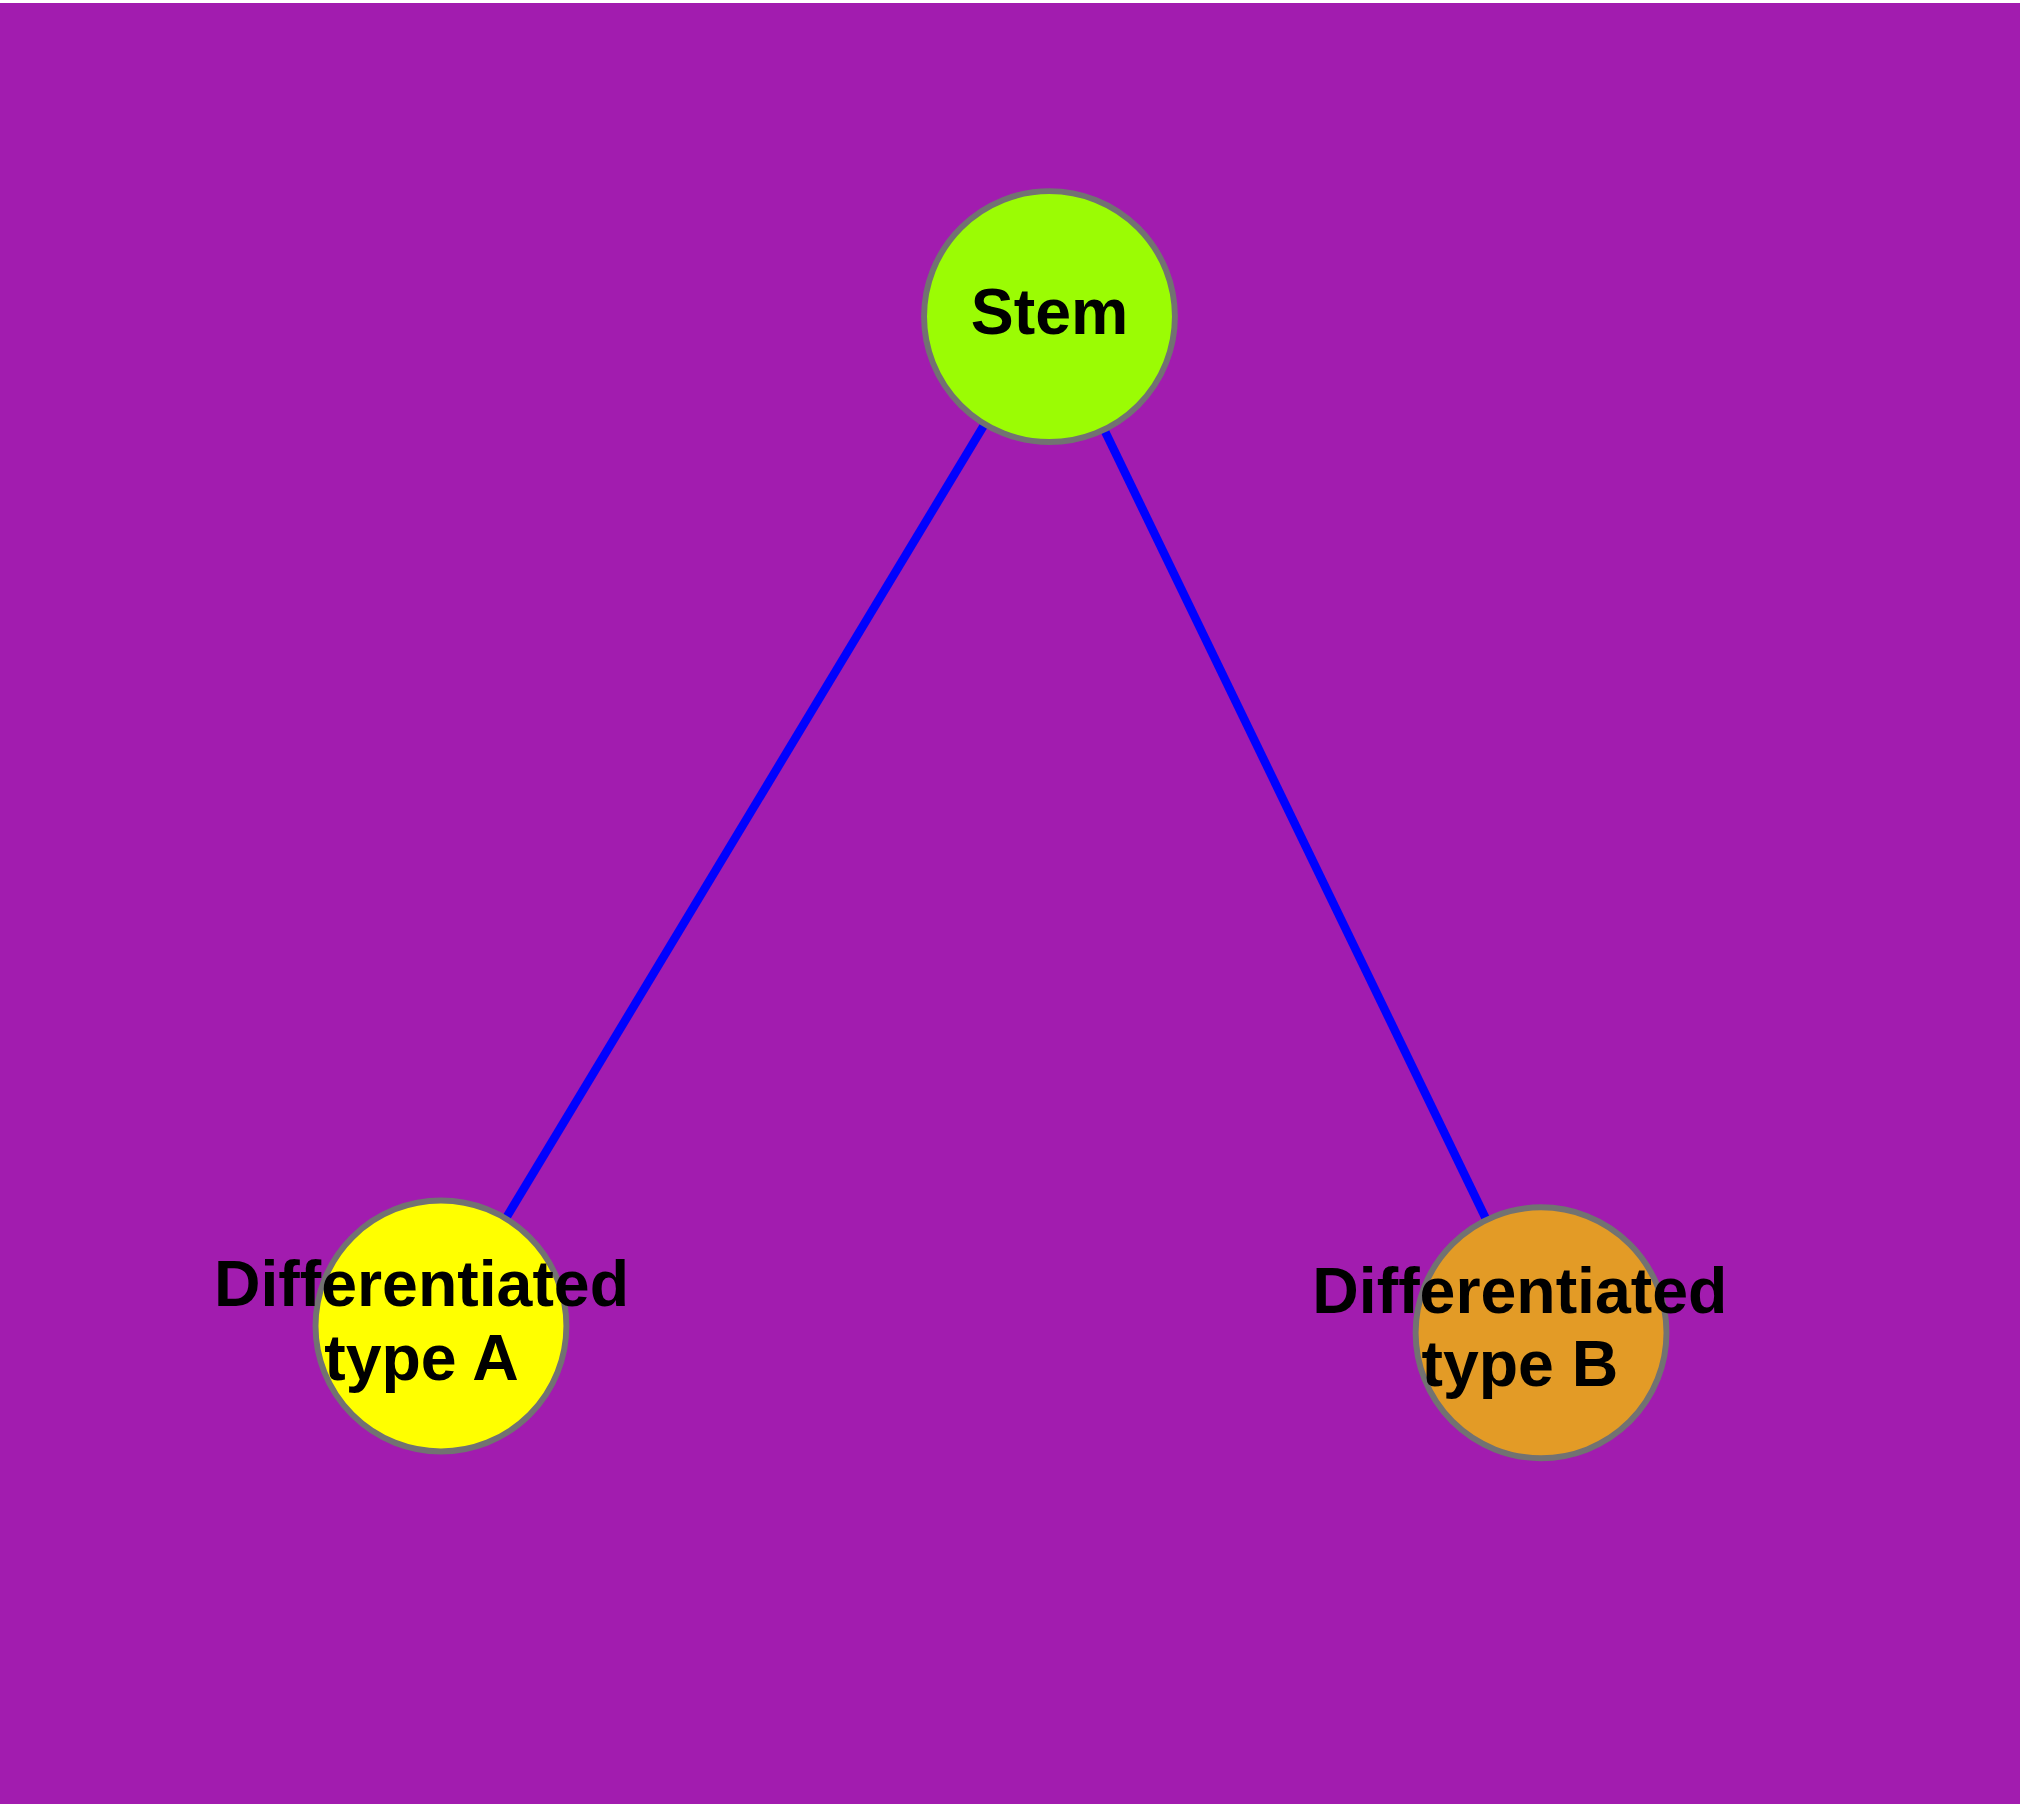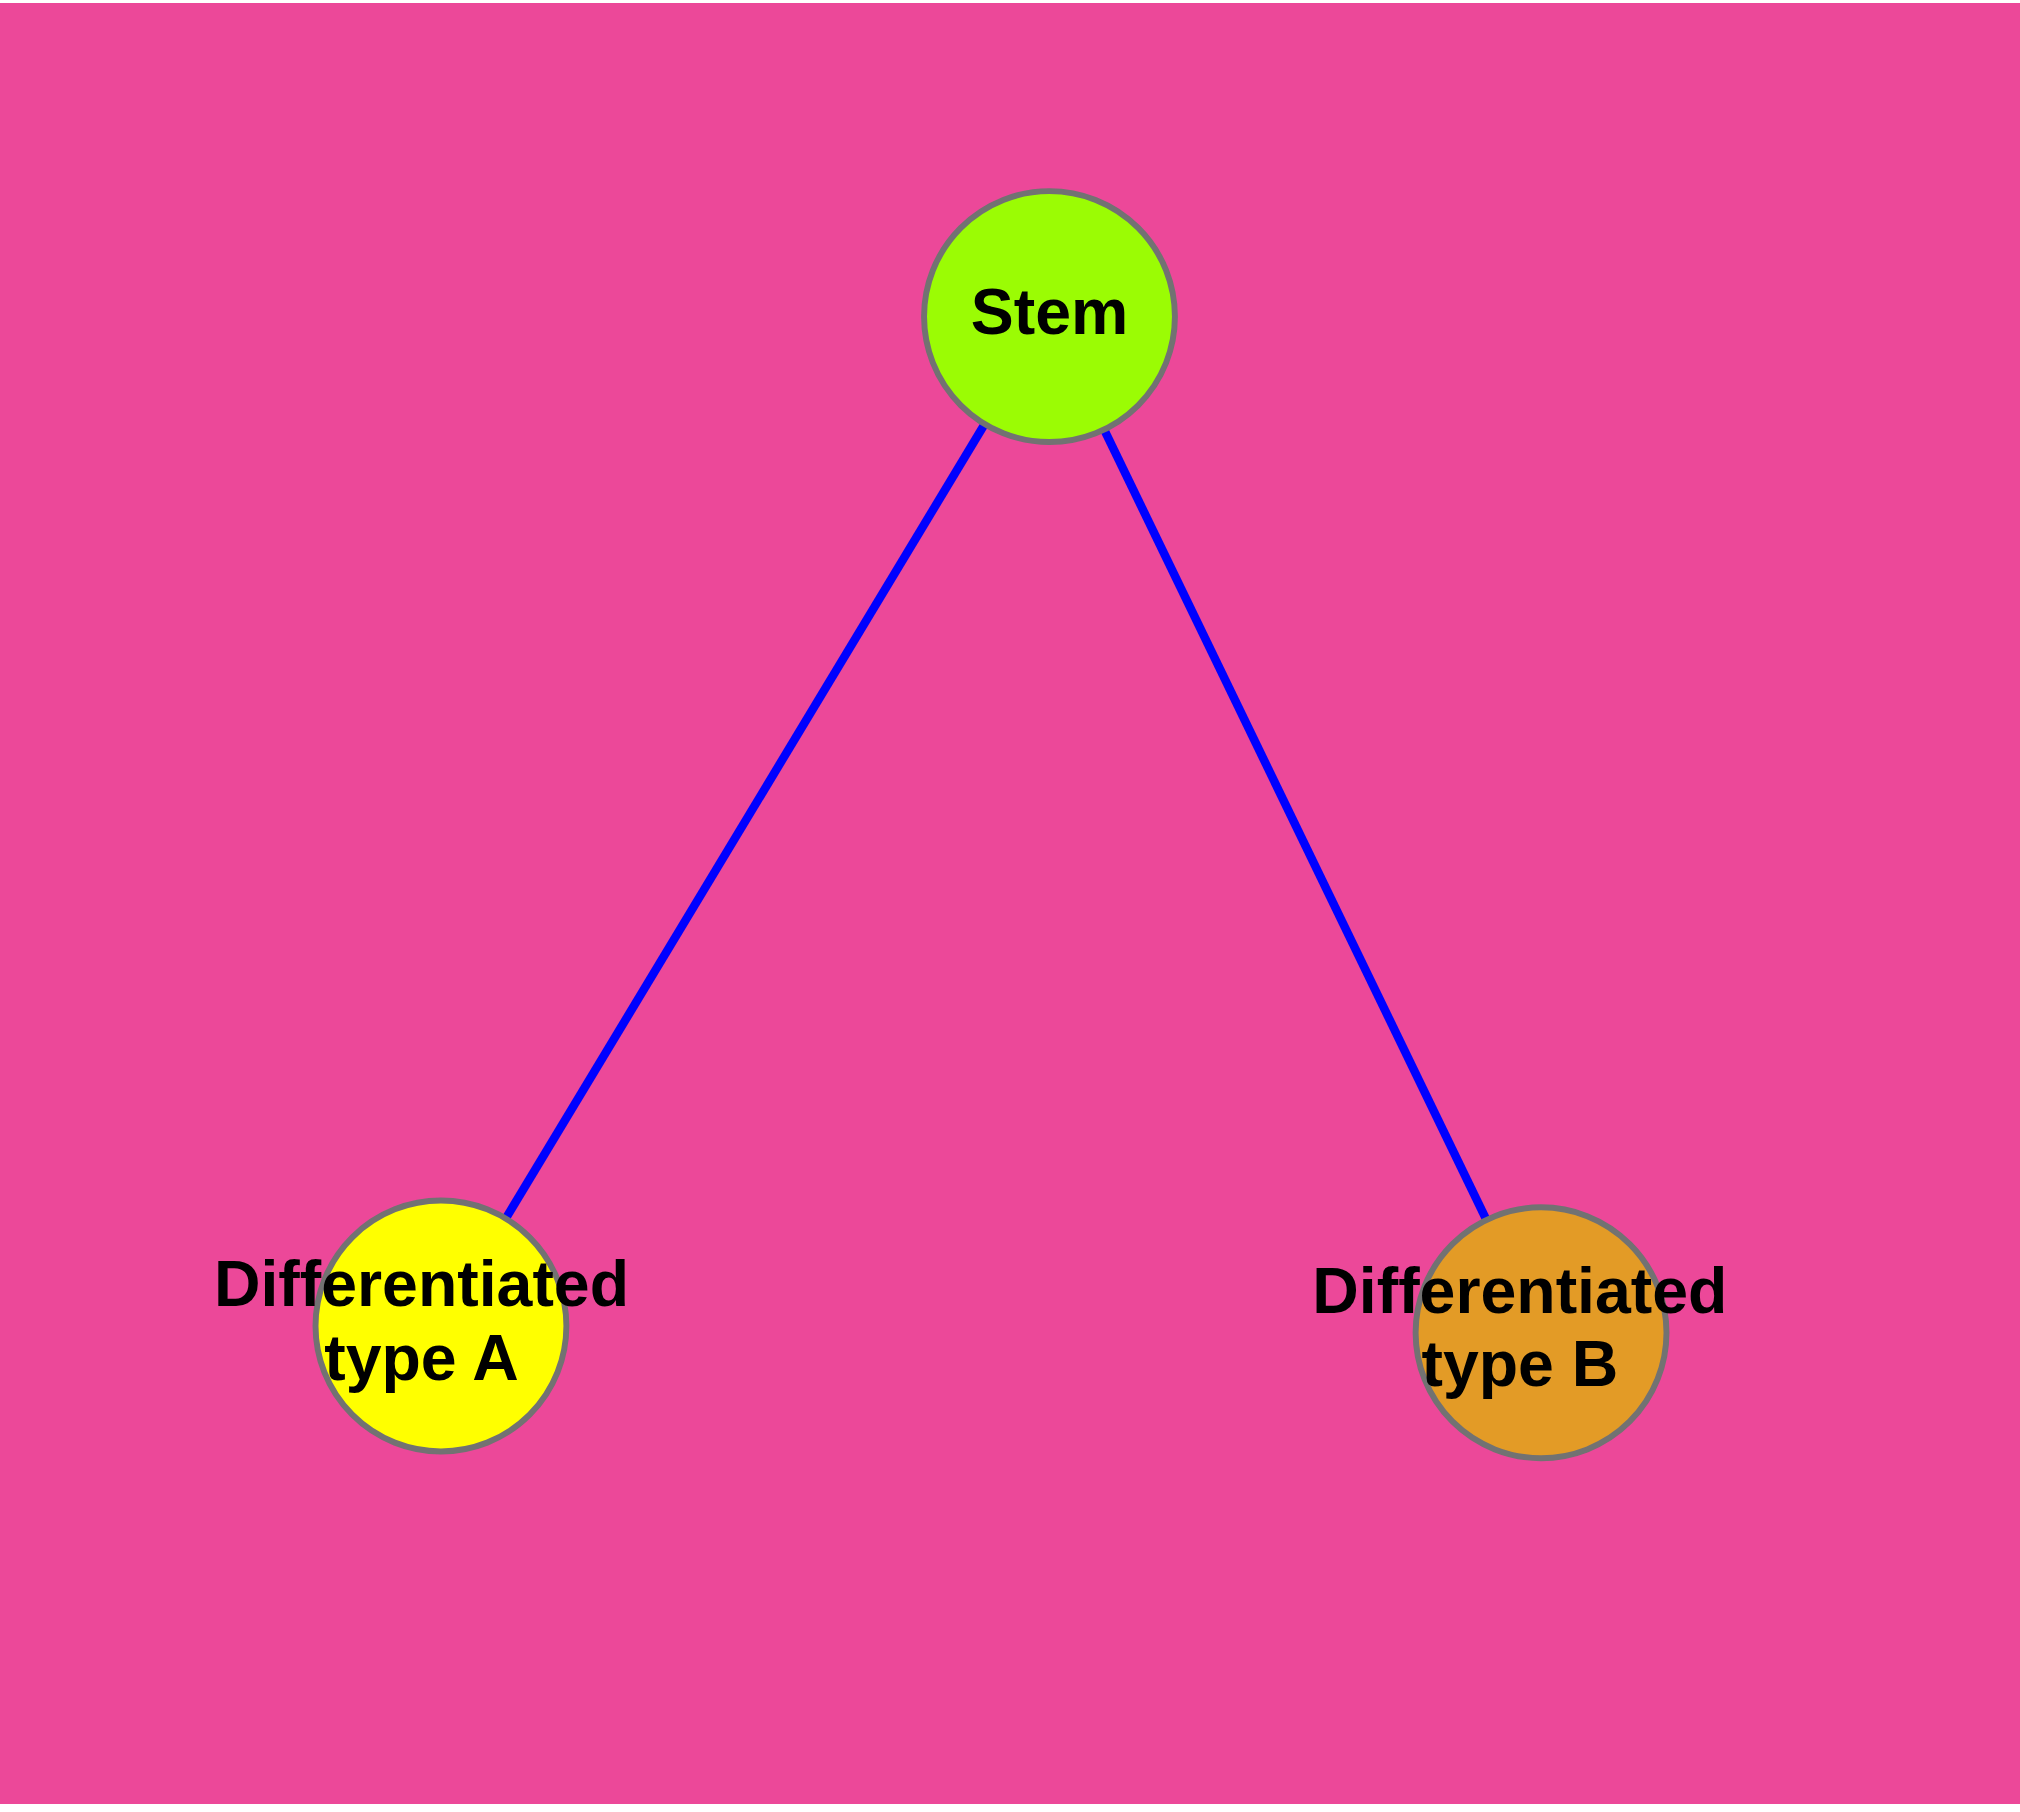--- a/index.html
+++ b/index.html
@@ -13,21 +13,21 @@
     overflow: hidden;
     font-family: "Liberation Sans", sans-serif;
   }
 
   #graph-canvas {
     position: absolute;
     left: 0;
     top: 2.5px;
     width: 2021px;
     height: 1801px;
-    background: #ec4899;
+    background: #a21caf;
     overflow: hidden;
   }
 
   #graph-svg {
     position: absolute;
     left: 0;
     top: 0;
     width: 2021px;
     height: 1801px;
     display: block;

